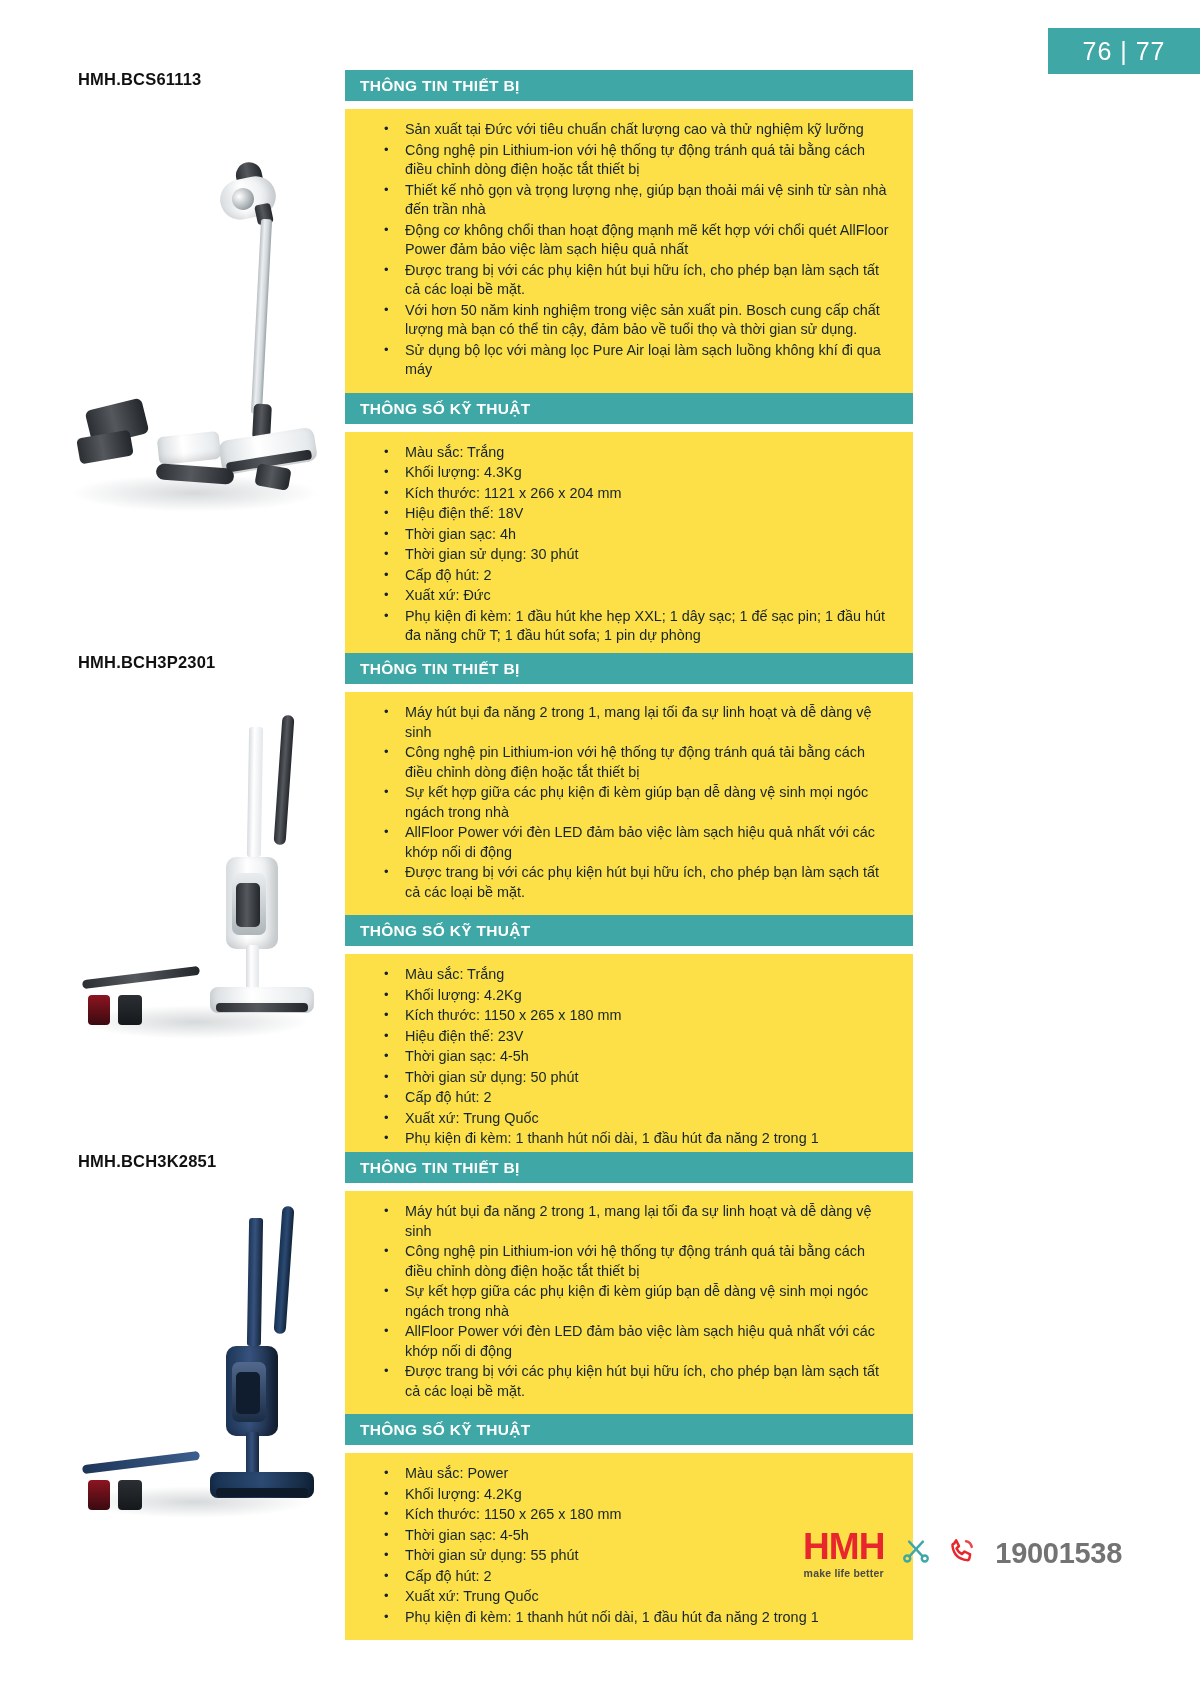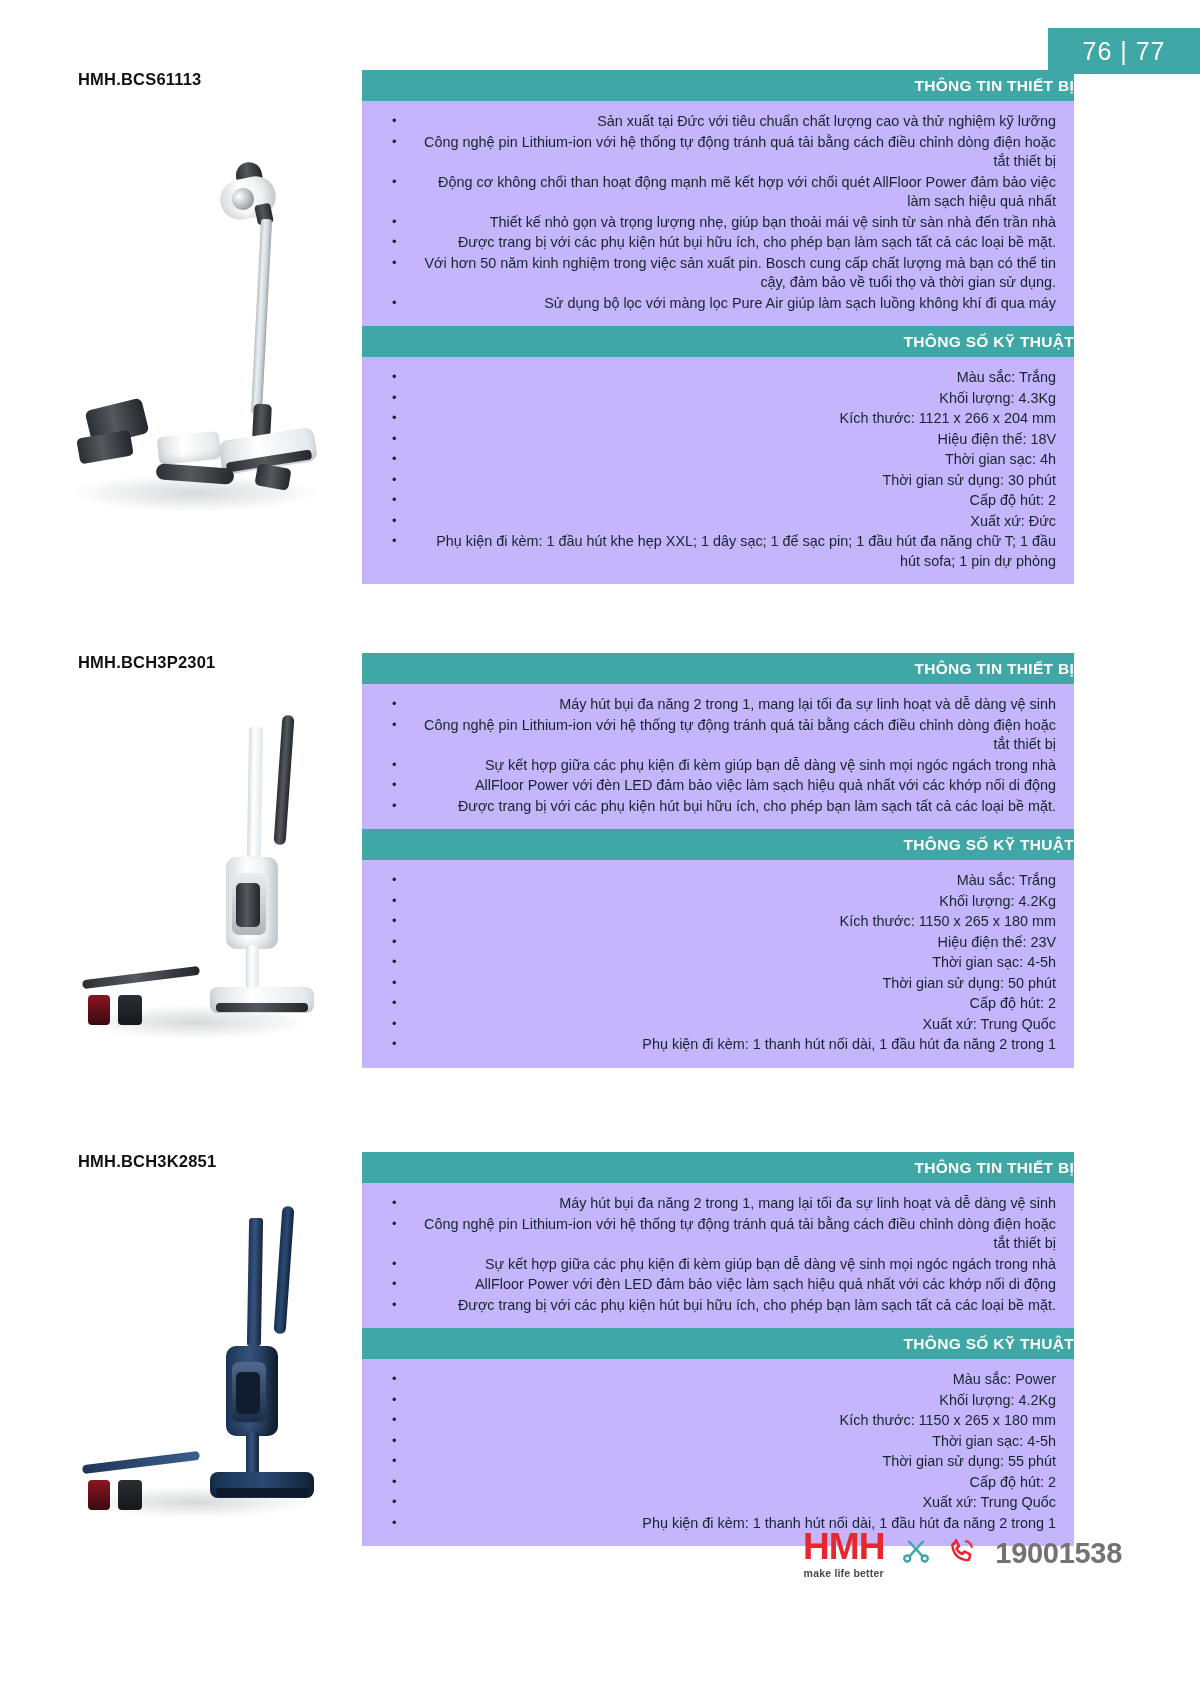--- a/index.html
+++ b/index.html
@@ -26,35 +26,36 @@
   .product { position: absolute; left: 0; width: 1200px; }
   .code {
     position: absolute; left: 78px; top: 0;
     font-size: 16.5px; font-weight: bold; letter-spacing: .2px;
     color: #111;
   }
   .photo-col {
     position: absolute; left: 60px; top: 34px;
     width: 280px;
   }
-  .panel { position: absolute; left: 362px; width: 712px; text-align: right; }
+  .panel { position: absolute; left: 345px; width: 568px; }
 
   .sec-head {
     background: #3fa7a5;
     color: #ffffff;
     font-size: 15.5px;
     font-weight: bold;
     letter-spacing: .3px;
     padding: 7px 0 7px 15px;
     height: 31px;
     line-height: 17px;
   }
   .sec-body {
-    background: #c4b5fd;
-    padding: 11px 18px 12px 15px;
+    background: #fde047;
+    padding: 11px 18px 12px 24px;
+    margin-top: 8px;
   }
   ul.bl { list-style: none; }
   ul.bl li {
     position: relative;
     padding-left: 36px;
     font-size: 14.4px;
     line-height: 19.5px;
     color: #16252b;
     margin-bottom: 1px;
   }
@@ -139,25 +140,25 @@
         <div class="acc dark" style="left:196px; top:362px; width:34px; height:22px; border-radius:5px; transform:rotate(10deg);"></div>
       </div>
     </div>
 
     <div class="panel" style="top:0;">
       <div class="sec-head">THÔNG TIN THIẾT BỊ</div>
       <div class="sec-body">
         <ul class="bl">
           <li>Sản xuất tại Đức với tiêu chuẩn chất lượng cao và thử nghiệm kỹ lưỡng</li>
           <li>Công nghệ pin Lithium-ion với hệ thống tự động tránh quá tải bằng cách điều chỉnh dòng điện hoặc tắt thiết bị</li>
+          <li>Thiết kế nhỏ gọn và trọng lượng nhẹ, giúp bạn thoải mái vệ sinh từ sàn nhà đến trần nhà</li>
           <li>Động cơ không chổi than hoạt động mạnh mẽ kết hợp với chổi quét AllFloor Power đảm bảo việc làm sạch hiệu quả nhất</li>
-          <li>Thiết kế nhỏ gọn và trọng lượng nhẹ, giúp bạn thoải mái vệ sinh từ sàn nhà đến trần nhà</li>
           <li>Được trang bị với các phụ kiện hút bụi hữu ích, cho phép bạn làm sạch tất cả các loại bề mặt.</li>
           <li>Với hơn 50 năm kinh nghiệm trong việc sản xuất pin. Bosch cung cấp chất lượng mà bạn có thể tin cậy, đảm bảo về tuổi thọ và thời gian sử dụng.</li>
-          <li>Sử dụng bộ lọc với màng lọc Pure Air giúp làm sạch luồng không khí đi qua máy</li>
+          <li>Sử dụng bộ lọc với màng lọc Pure Air loại làm sạch luồng không khí đi qua máy</li>
         </ul>
       </div>
       <div class="sec-head">THÔNG SỐ KỸ THUẬT</div>
       <div class="sec-body">
         <ul class="bl">
           <li>Màu sắc: Trắng</li>
           <li>Khối lượng: 4.3Kg</li>
           <li>Kích thước: 1121 x 266 x 204 mm</li>
           <li>Hiệu điện thế: 18V</li>
           <li>Thời gian sạc: 4h</li>

